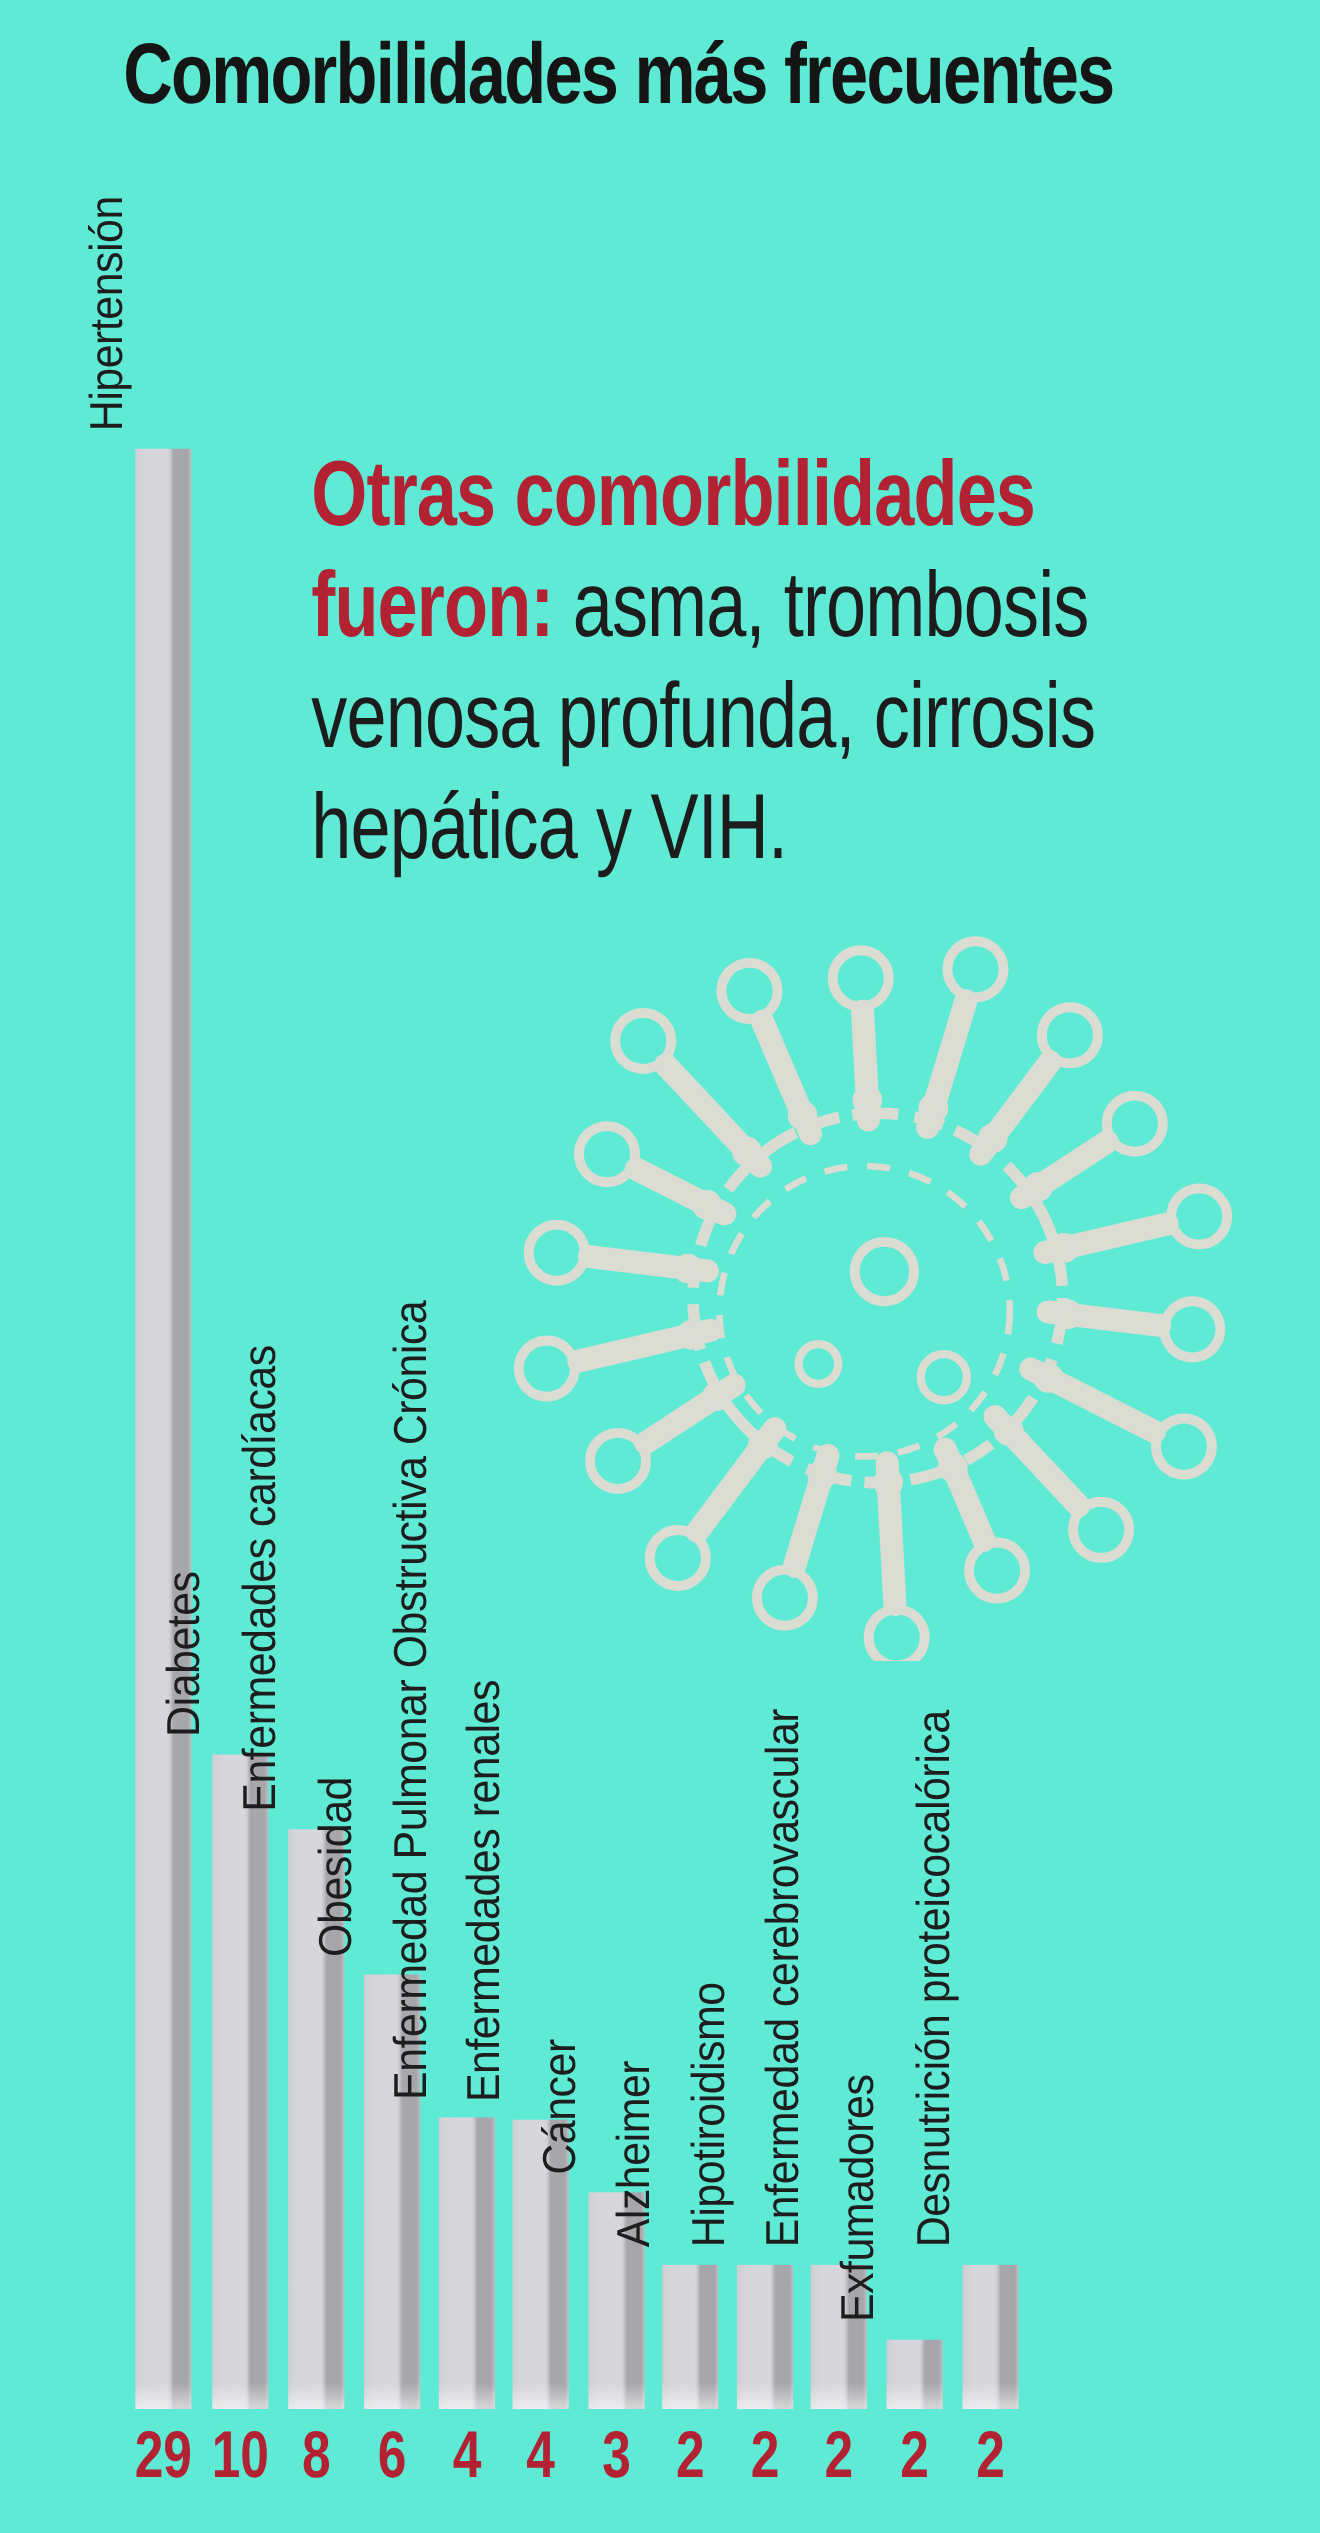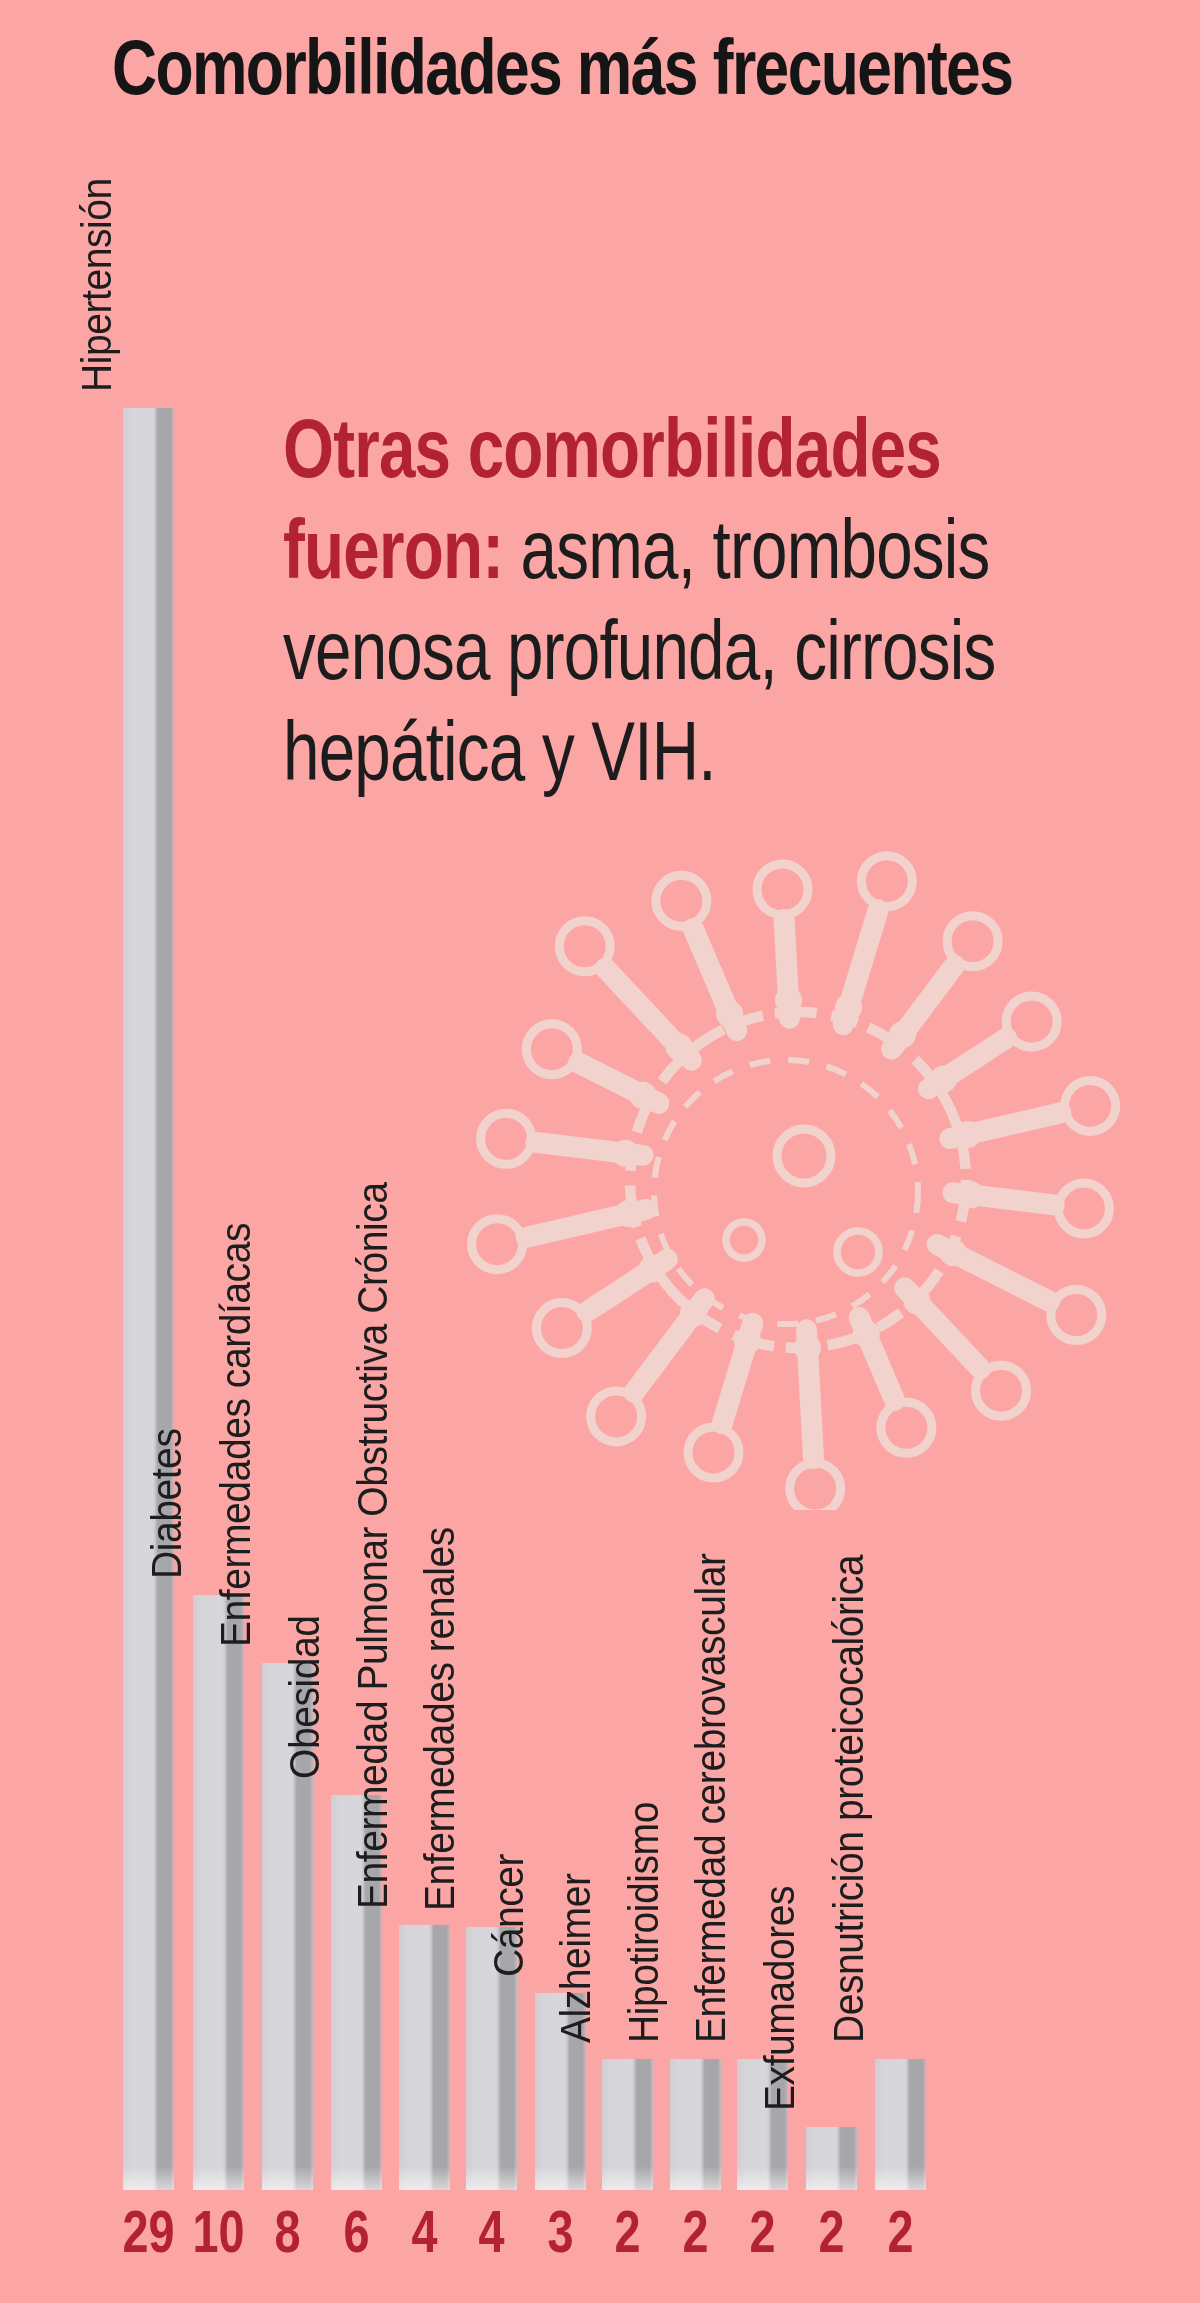--- a/index.html
+++ b/index.html
@@ -1,19 +1,19 @@
 <!DOCTYPE html>
 <html><head>
 <meta charset="utf-8">
 <style>
   html,body{margin:0;padding:0;background:#ffffff;}
   .stage{
     position:relative;
     width:1200px;height:2303px;
-    background:#fca5a5;
+    background:#5eead4;
     overflow:hidden;
     font-family:"Liberation Sans", sans-serif;
   }
   
   .chart-title{
     position:absolute;
     left:112px;top:22px;
     margin:0;
     font-size:78px;
     font-weight:700;

